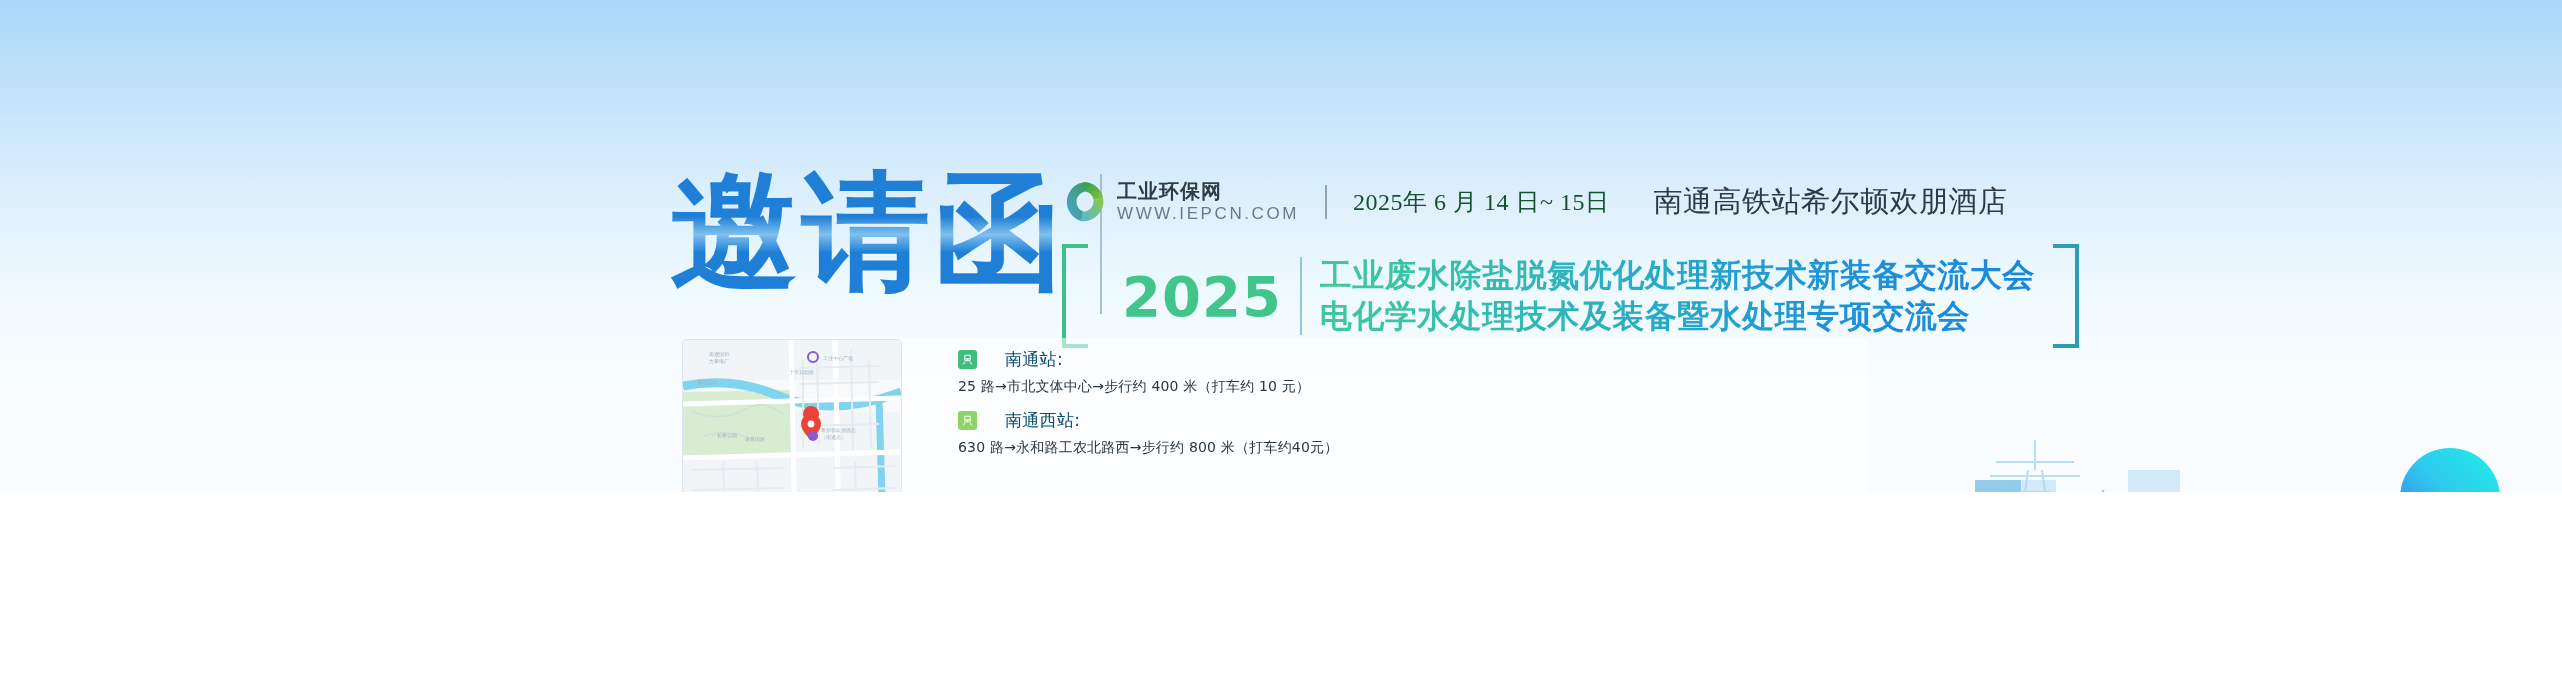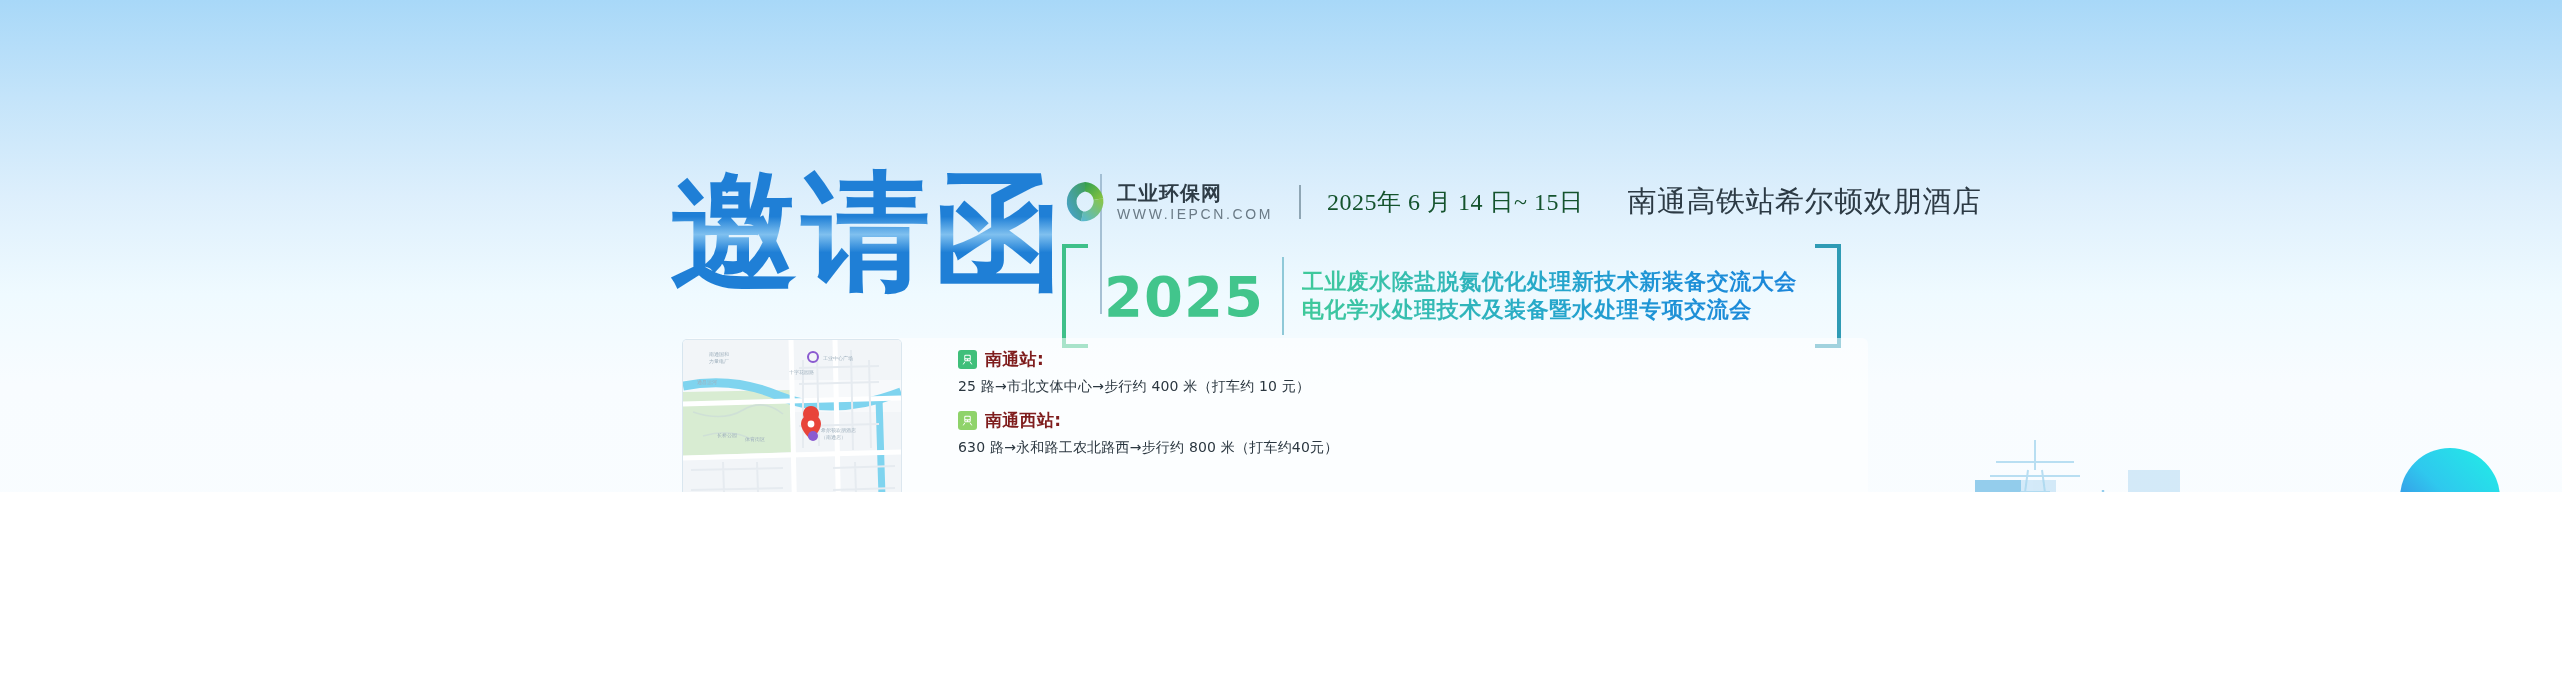--- a/index.html
+++ b/index.html
@@ -30,57 +30,57 @@
   .v-rule{width:2px;height:140px;background:#9ab6cc;margin:6px 0 0 34px;opacity:.85;}
 
   .right-block{position:absolute;left:1062px;top:176px;}
 
   
   .logo-line{display:flex;align-items:center;height:52px;}
   .logo-mark{width:46px;height:46px;flex:0 0 46px;}
   .logo-words{margin-left:9px;display:flex;flex-direction:column;justify-content:center;}
   .logo-cn{font-size:20px;font-weight:700;color:#2e3c46;letter-spacing:1px;line-height:1.05;
            font-family:"DejaVu Sans","Liberation Sans",sans-serif;}
-  .logo-en{font-size:14px;color:#6a7a86;letter-spacing:2.6px;margin-top:2px;}
+  .logo-en{font-size:17px;color:#6a7a86;letter-spacing:2.6px;margin-top:2px;}
   .sep{width:2px;height:34px;background:#8fa6b4;margin:0 26px;}
   .meta-date{font-size:24px;color:#14532d;letter-spacing:.5px;white-space:nowrap;
              font-family:Liberation Serif, serif;}
   .meta-venue{font-size:29px;color:#2c3a44;letter-spacing:.5px;white-space:nowrap;margin-left:44px;
               font-family:"DejaVu Sans","Liberation Sans",sans-serif;}
 
   
   .headline-row{display:flex;align-items:center;margin-top:16px;position:relative;}
   .brk{width:26px;height:104px;flex:0 0 26px;position:relative;}
   .brk::before{content:"";position:absolute;inset:0;border:4px solid #3fc08a;border-right:none;}
   .brk-r{width:26px;height:104px;flex:0 0 26px;position:relative;margin-left:18px;}
   .brk-r::before{content:"";position:absolute;inset:0;border:4px solid #2f9bb5;border-left:none;}
-  .yr{font-size:56px;font-weight:700;color:#42c58c;letter-spacing:1px;margin:0 18px 0 16px;
+  .yr{font-size:56px;font-weight:700;color:#42c58c;letter-spacing:1px;margin:0 18px 0 34px;
       font-family:"DejaVu Sans","Liberation Sans",sans-serif;}
   .thin-rule{width:2px;height:78px;background:#8fc9d8;margin-right:18px;}
   .headline{display:flex;flex-direction:column;justify-content:center;}
   .hl{
-    font-size:22px;font-weight:700;line-height:1.28;letter-spacing:.5px;white-space:nowrap;
+    font-size:32px;font-weight:700;line-height:1.28;letter-spacing:.5px;white-space:nowrap;
     font-family:"DejaVu Sans","Liberation Sans",sans-serif;
     background:linear-gradient(90deg,#3fc99a 0%,#35bdb0 22%,#27a9c9 48%,#1e93d6 72%,#1b86da 100%);
     -webkit-background-clip:text;background-clip:text;color:transparent;
   }
 
   
   .card{position:absolute;left:683px;top:338px;width:1185px;height:194px;
         background:rgba(255,255,255,.55);border-radius:6px;}
   .map{position:absolute;left:683px;top:340px;width:218px;height:190px;border-radius:4px;overflow:hidden;
        box-shadow:0 0 0 1px rgba(160,190,210,.35);}
   .map svg{display:block;}
   .routes{position:absolute;left:958px;top:348px;width:900px;}
   .route{margin-bottom:13px;}
   .route:last-child{margin-bottom:0;}
   .route-head{display:flex;align-items:center;}
   .ricon{width:19px;height:19px;border-radius:3px;flex:0 0 19px;display:flex;align-items:center;justify-content:center;}
   .ricon svg{display:block;}
-  .rname{font-size:17px;font-weight:700;color:#7f1d1d;margin-left:8px;letter-spacing:.3px;
+  .rname{font-size:17px;font-weight:400;color:#0c4a6e;margin-left:28px;letter-spacing:.3px;
          font-family:"DejaVu Sans","Liberation Sans",sans-serif;}
   .rdesc{font-size:14px;color:#2b3740;margin-top:7px;letter-spacing:.2px;white-space:nowrap;
          font-family:"DejaVu Sans","Liberation Sans",sans-serif;}
 </style>
 </head>
 <body>
 
 <div class="stage">
 
   <div class="sky"></div>

